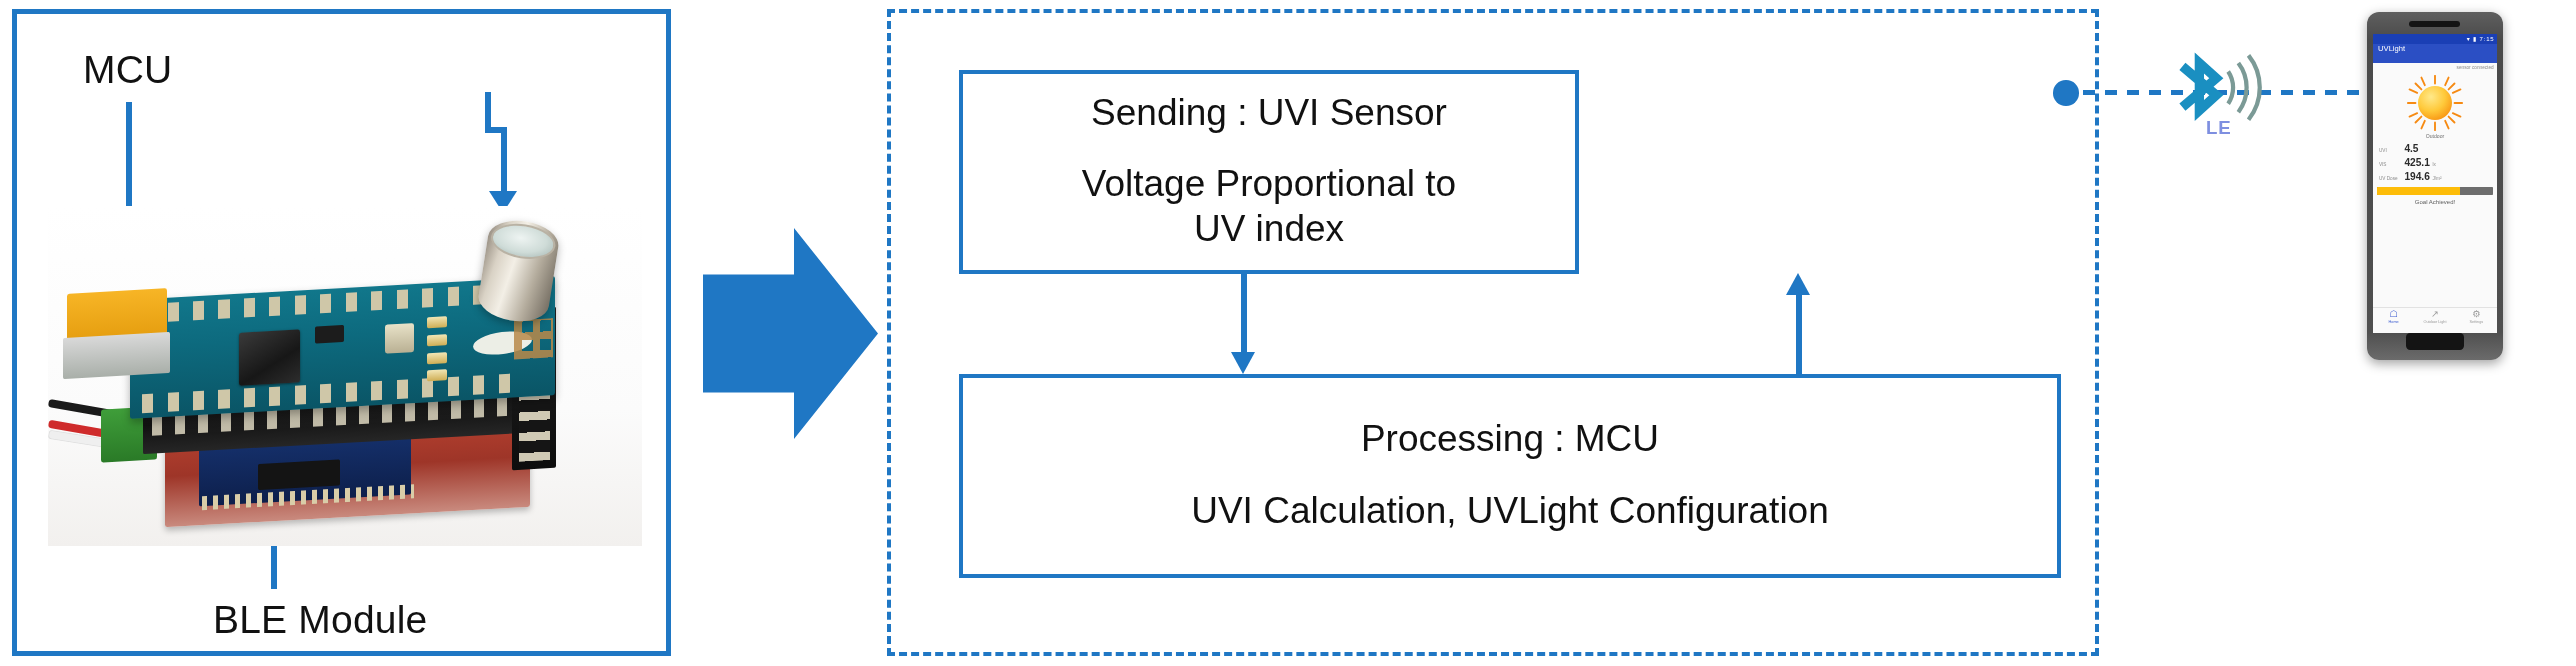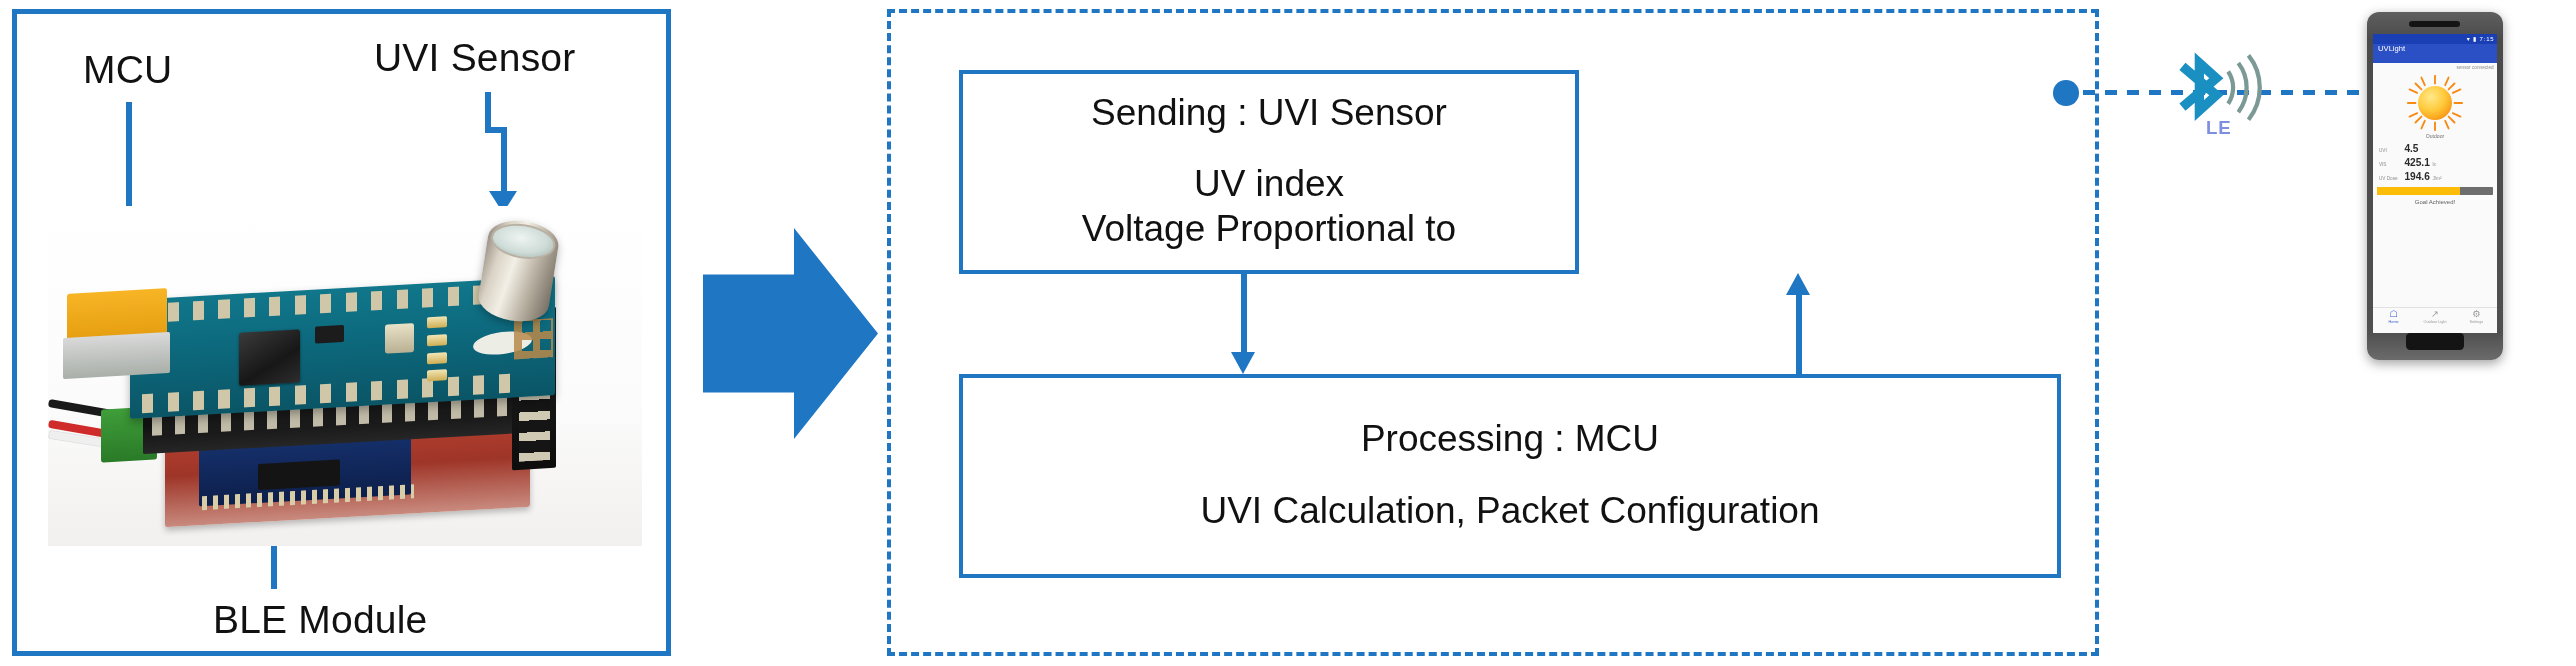--- a/index.html
+++ b/index.html
@@ -346,21 +346,20 @@
 </style>
 </head>
 <body>
 
 <div id="page">
 
   <div id="hw-panel">
 
     <div class="hw-label" id="lbl-mcu">MCU</div>
 
-    <div class="hw-label" id="lbl-uvi">UVI Sensor</div>
 
     <div class="hw-label" id="lbl-ble">BLE Module</div>
 
     <div class="leader" style="left:109px; top:88px; width:6px; height:106px;"></div>
     <div class="leader" style="left:109px; top:194px; width:126px; height:6px;"></div>
     <div class="leader" style="left:228px; top:194px; width:6px; height:61px;"></div>
     <div class="leader-arrow arrow-down" style="left:217px; top:253px;"></div>
 
     <div class="leader" style="left:468px; top:78px; width:6px; height:41px;"></div>
     <div class="leader" style="left:468px; top:113px; width:22px; height:6px;"></div>
@@ -419,29 +418,29 @@
     </div>
   </div>
 
   <div id="big-arrow"></div>
 
   <div id="system-box"></div>
 
   <div class="blockbox" id="box-sensing">
     <div class="line1">Sending : UVI Sensor</div>
     <div class="line2">
+      <div>Voltage Proportional to</div>
       <div>UV index</div>
-      <div>Voltage Proportional to</div>
     </div>
   </div>
 
 
   <div class="blockbox" id="box-proc">
     <div class="line1">Processing : MCU</div>
-    <div class="line2">UVI Calculation, Packet Configuration</div>
+    <div class="line2">UVI Calculation, UVLight Configuration</div>
   </div>
 
   <div class="conn" style="left:1241px; top:273px; height:82px;"></div>
   <div class="conn-head head-down" style="left:1231px; top:352px;"></div>
 
   <div class="conn" style="left:1796px; top:295px; height:80px;"></div>
   <div class="conn-head head-up" style="left:1786px; top:273px;"></div>
 
   <div id="ble-link-dot"></div>
   <div id="ble-link"></div>

